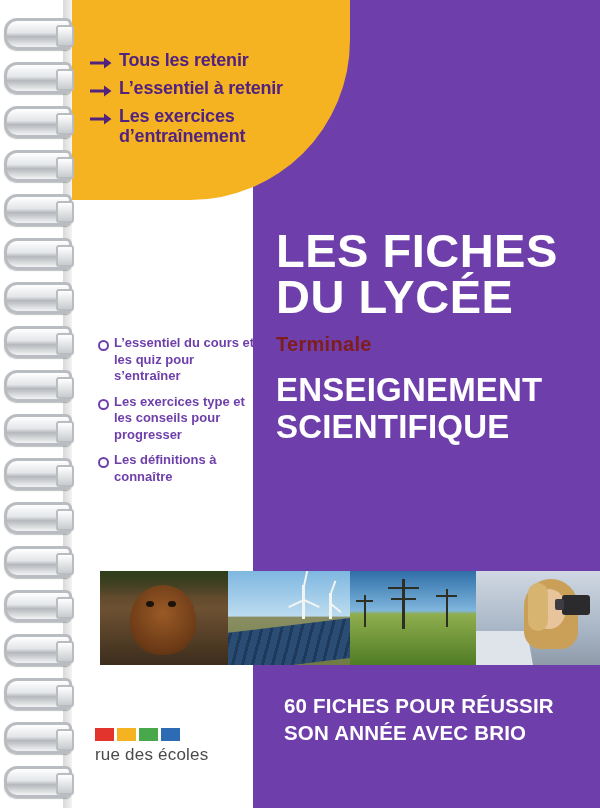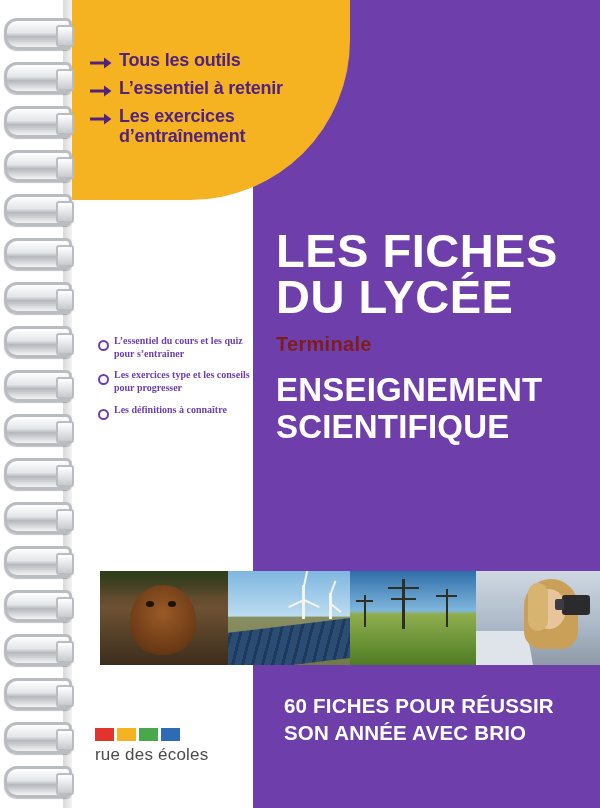--- a/index.html
+++ b/index.html
@@ -134,23 +134,22 @@
     height: 7px;
     border-radius: 50%;
     border: 2px solid #6e3faa;
     background: #ffffff;
     margin-top: 5px;
     margin-right: 5px;
   }
   .bullet-text {
     color: #6e3faa;
     font-weight: bold;
-    font-size: 10px;
+    font-size: 13px;
     line-height: 1.27;
-    font-family: Liberation Serif, serif;
   }
 
   
   .title-block {
     position: absolute;
     left: 276px;
     top: 228px;
     width: 300px;
     z-index: 4;
   }
@@ -369,21 +368,21 @@
   <div class="purple-panel"></div>
 
   <div class="yellow-circle"></div>
   <div class="yellow-list">
     <div class="yellow-item">
       <span class="arrow">
         <svg width="22" height="12" viewBox="0 0 22 12">
             <path d="M0 4.5 L14 4.5 L14 0.5 L21.5 6 L14 11.5 L14 7.5 L0 7.5 Z" fill="#52227f"></path>
           </svg>
       </span>
-      <span class="yellow-text">Tous les outils</span>
+      <span class="yellow-text">Tous les retenir</span>
     </div>
     <div class="yellow-item">
       <span class="arrow">
         <svg width="22" height="12" viewBox="0 0 22 12">
             <path d="M0 4.5 L14 4.5 L14 0.5 L21.5 6 L14 11.5 L14 7.5 L0 7.5 Z" fill="#52227f"></path>
           </svg>
       </span>
       <span class="yellow-text">L’essentiel à retenir</span>
     </div>
     <div class="yellow-item">

